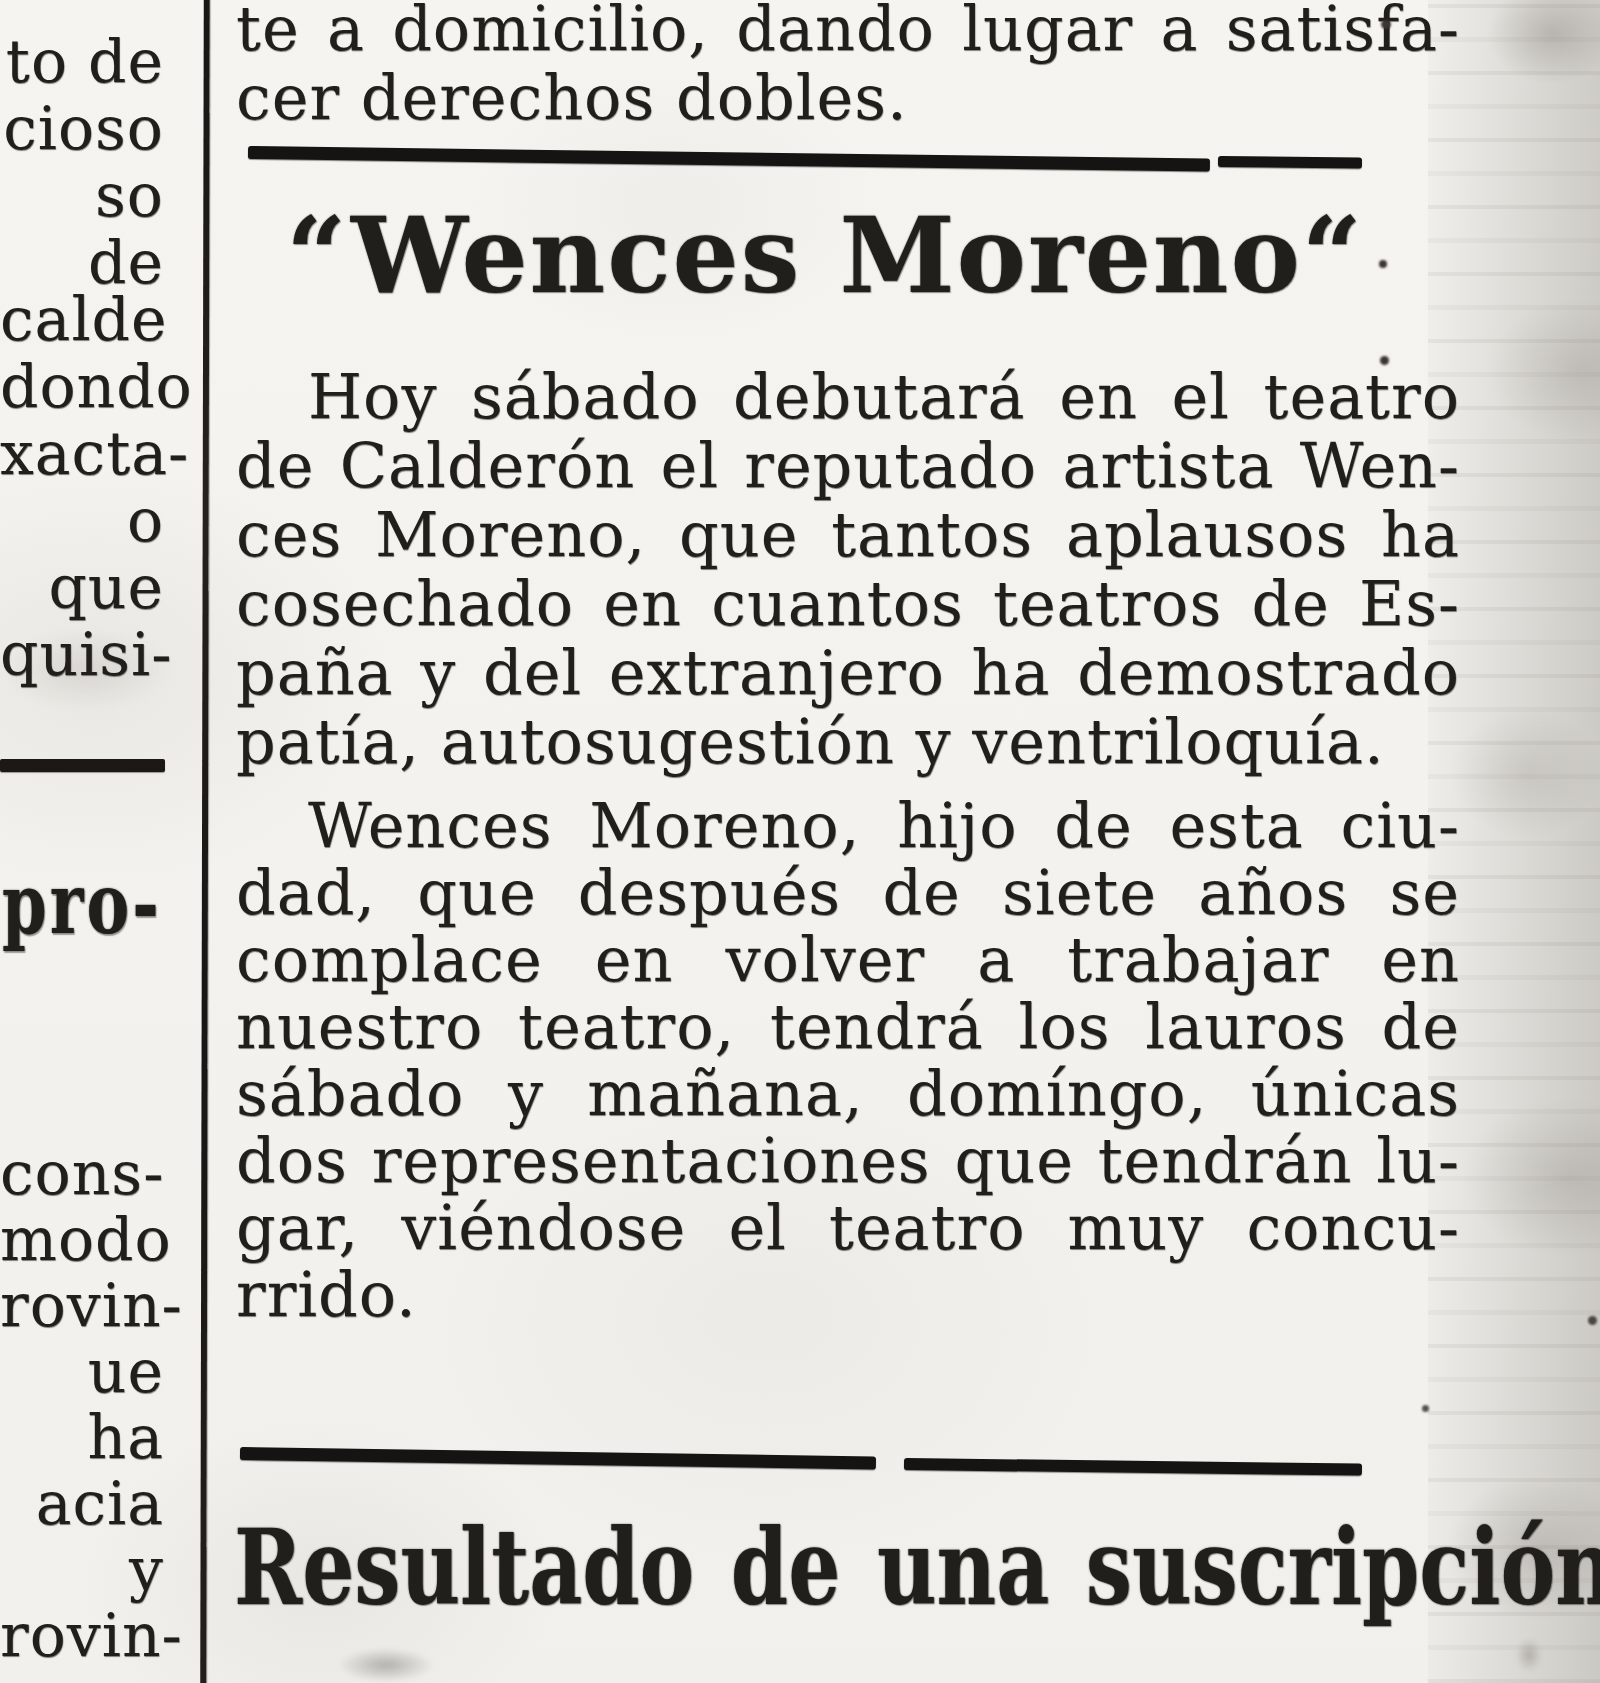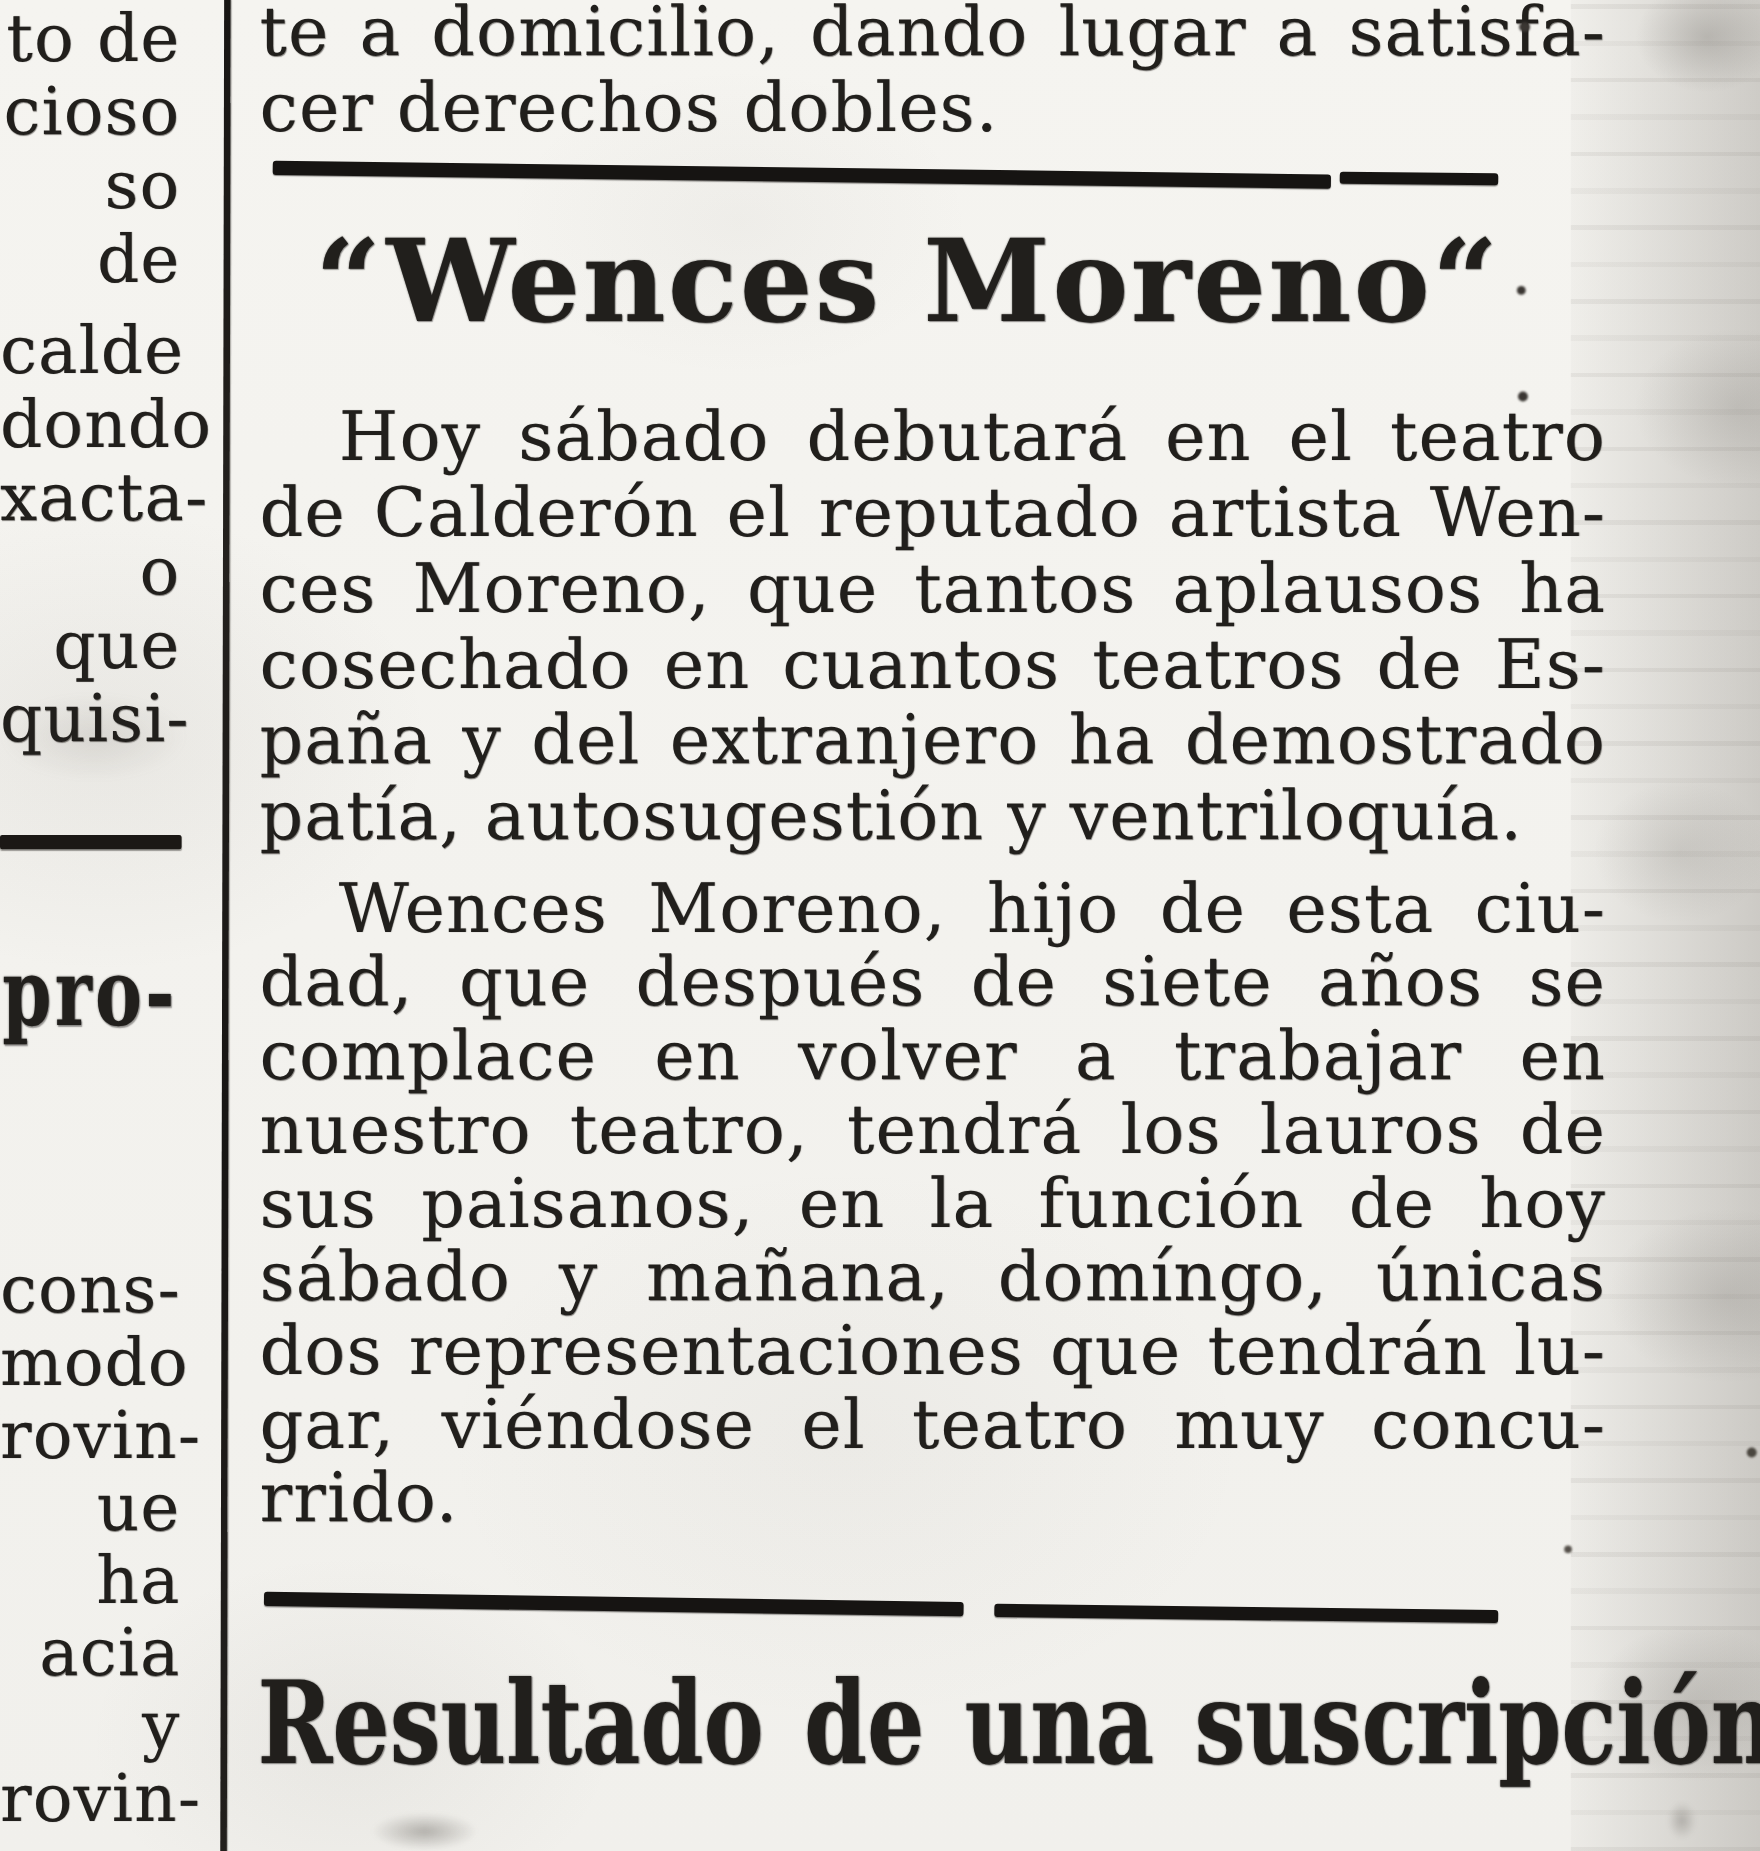--- a/index.html
+++ b/index.html
@@ -30,21 +30,21 @@
     background:linear-gradient(#181614,#24211e 30%,#181614 60%,#221f1c);
     box-shadow:1px 0 1px rgba(40,36,32,.35);
     transform:rotate(.12deg);
   }
   .ink{text-shadow:.5px .5px .9px rgba(34,31,28,.55);}
   .hink{text-shadow:0 0 1.6px rgba(20,18,16,.65), 1px 1px 1px rgba(20,18,16,.35);}
 
   
   .lc-group{position:absolute;left:0;width:168px;text-align:right;padding-right:4px;box-sizing:border-box;
     font-size:60px;letter-spacing:1px;}
-  .lc-top{top:2px;line-height:67px;}
+  .lc-top{top:28px;line-height:67px;}
   .lc-mid{top:286px;line-height:67px;}
   .lc-bottom{top:1140px;line-height:66px;}
   .lc-rule{position:absolute;left:0;top:759px;width:165px;height:13px;background:#1b1815;border-radius:2px;
     box-shadow:0 1px 1px rgba(27,24,21,.4);}
   .lc-head{position:absolute;left:2px;top:854px;font-size:64px;font-weight:bold;letter-spacing:3px;
     transform:scaleY(1.32);transform-origin:top left;}
 
   
   .mcol{position:absolute;left:236px;width:1224px;}
   .bodytxt{font-size:62px;letter-spacing:1px;}
@@ -135,21 +135,20 @@
     <div class="line jline">cosechado en cuantos teatros de Es-</div>
     <div class="line jline">paña y del extranjero ha demostrado</div>
     <div class="line">patía, autosugestión y ventriloquía.</div>
   </div>
 
   <div class="mcol para2 bodytxt ink" style="position:absolute;">
     <div class="line jline indent">Wences Moreno, hijo de esta ciu-</div>
     <div class="line jline">dad, que después de siete años se</div>
     <div class="line jline">complace en volver a trabajar en</div>
     <div class="line jline">nuestro teatro, tendrá los lauros de</div>
-    <div class="line jline">sus paisanos, en la función de hoy</div>
     <div class="line jline">sábado y mañana, domíngo, únicas</div>
     <div class="line jline">dos representaciones que tendrán lu-</div>
     <div class="line jline">gar, viéndose el teatro muy concu-</div>
     <div class="line">rrido.</div>
   </div>
 
   <div class="rule d2a"></div>
   <div class="rule d2b"></div>
 
   <div class="headline2 hink">Resultado de una suscripción</div>

